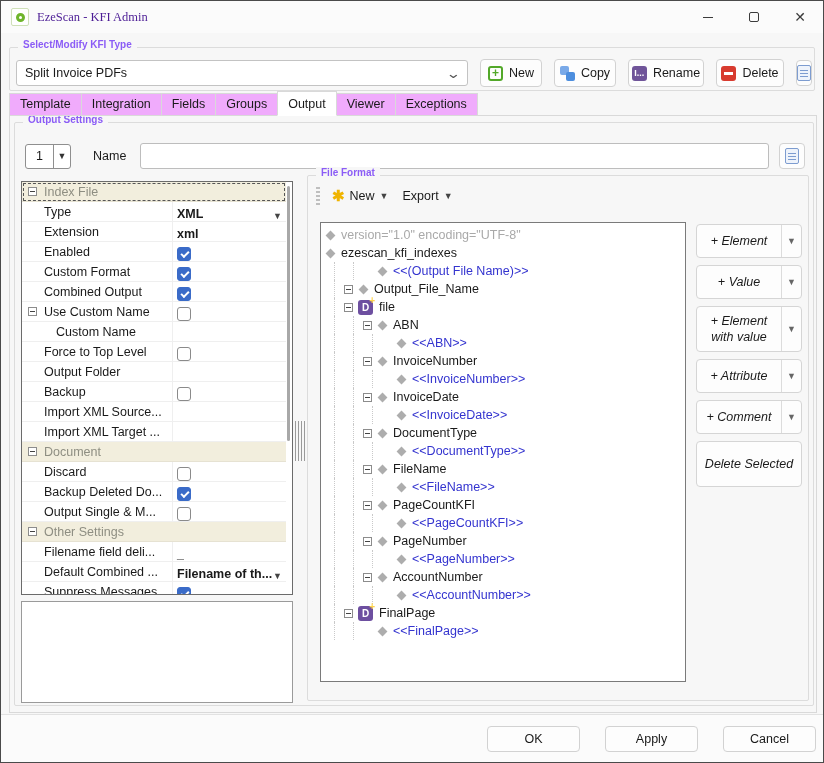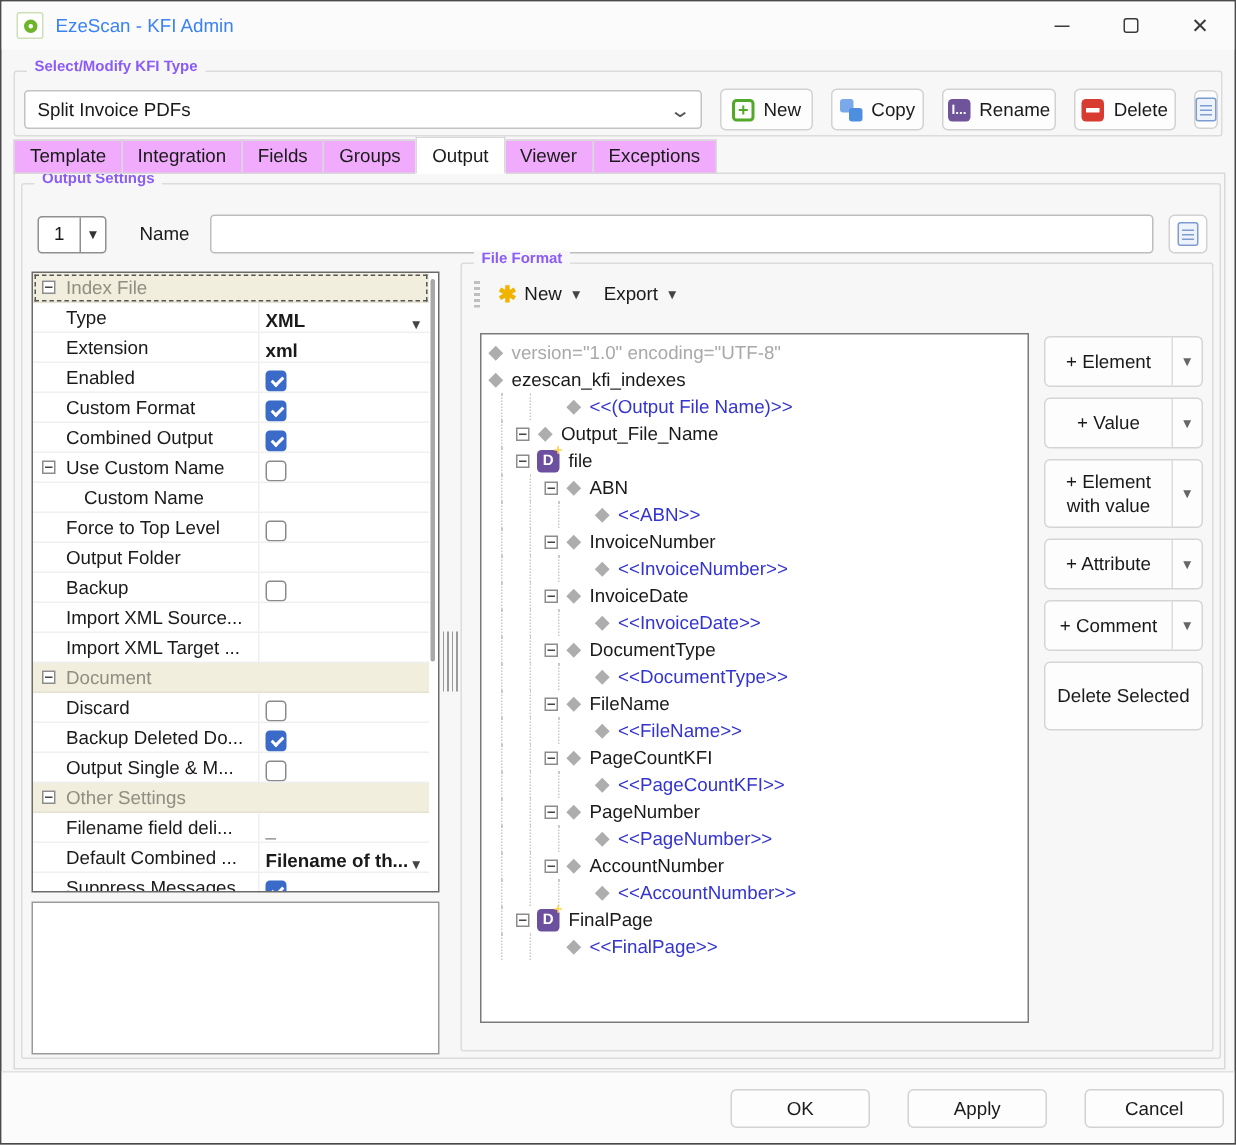--- a/index.html
+++ b/index.html
@@ -7,21 +7,21 @@
   body { font-family:"Liberation Sans", sans-serif; }
   .window {
     position:relative; width:824px; height:763px;
     background:#f7f7f7; border:1px solid #4a4a4a; overflow:hidden;
     font-size:12.5px; color:#1a1a1a;
   }
   
   .titlebar { position:absolute; left:0; top:0; width:100%; height:32px; background:#fbfbfb; display:flex; align-items:center; }
   .app-logo { width:18px; height:18px; margin-left:10px; background:#fff; border:1px solid #cfe0b8; border-radius:2px; display:flex; align-items:center; justify-content:center; }
   .app-logo i { display:block; width:9px; height:9px; border:3px solid #6fb52c; border-radius:50%; }
-  .title-text { margin-left:8px; color:#3b82f6; font-size:12.5px; }
+  .title-text { margin-left:8px; color:#4c1d95; font-size:12.5px;font-family:Liberation Serif, serif; }
   .win-btns { margin-left:auto; display:flex; height:100%; }
   .win-btn { width:46px; height:100%; display:flex; align-items:center; justify-content:center; color:#3b3b3b; }
   .ic-min { width:10px; height:0; border-top:1px solid #3b3b3b; display:block; }
   .ic-max { width:10px; height:10px; border:1px solid #3b3b3b; border-radius:2px; display:block; }
   .ic-close { font-size:14px; line-height:1; }
   
   .groupbox { position:absolute; border:1px solid #dcdcdc; border-radius:2px; }
   .gb-label { position:absolute; top:-9px; left:8px; background:#f7f7f7; padding:0 5px; font-size:10px; color:#8b5cf6; white-space:nowrap;font-weight:bold; }
   
   .kfi-row { position:absolute; left:6px; top:11px; right:6px; display:flex; gap:12px; align-items:center; }
@@ -88,21 +88,21 @@
   .guide::before { content:""; position:absolute; left:9px; top:0; bottom:0; border-left:1px dotted #c9c9c9; }
   .tspacer { width:14px; flex:none; }
   .tree-row .expbox { margin-right:5px; }
   .dia { width:7px; height:7px; background:#adadad; transform:rotate(45deg); margin:0 7px 0 2px; flex:none; }
   .dp { width:15px; height:15px; background:#6d4fa0; border-radius:3px; color:#fff; font-weight:bold; font-size:10px; display:flex; align-items:center; justify-content:center; margin-right:6px; flex:none; position:relative; font-style:normal; }
   .dp::after { content:"+"; position:absolute; top:-5px; right:-2px; color:#ffd34d; font-size:10px; font-weight:bold; }
   .t-blue { color:#3434cf; }
   .t-grey { color:#a9a9a9; }
   
   .side-col { position:absolute; left:388px; top:48px; width:106px; display:flex; flex-direction:column; gap:7px; }
-  .side-btn { background:#fdfdfd; border:1px solid #d5d5d5; border-radius:4px; display:flex; align-items:stretch; min-height:34px; }
+  .side-btn { background:#fdfdfd; border:1px solid #d5d5d5; border-radius:4px; display:flex; align-items:stretch; min-height:34px;font-style:italic; }
   .side-btn .main { flex:1; display:flex; align-items:center; justify-content:center; text-align:center; padding:4px 2px; line-height:1.3; }
   .side-btn .drop { width:20px; border-left:1px solid #dcdcdc; display:flex; align-items:center; justify-content:center; font-size:9px; color:#666; }
   .side-btn.tall { min-height:46px; }
   
   .footer { position:absolute; left:0; right:0; bottom:0; height:48px; background:#fbfbfb; border-top:1px solid #e2e2e2; display:flex; justify-content:flex-end; align-items:center; gap:25px; padding-right:7px; }
   .footer .btn { width:93px; height:26px; }
 </style>
 </head>
 <body>
 

